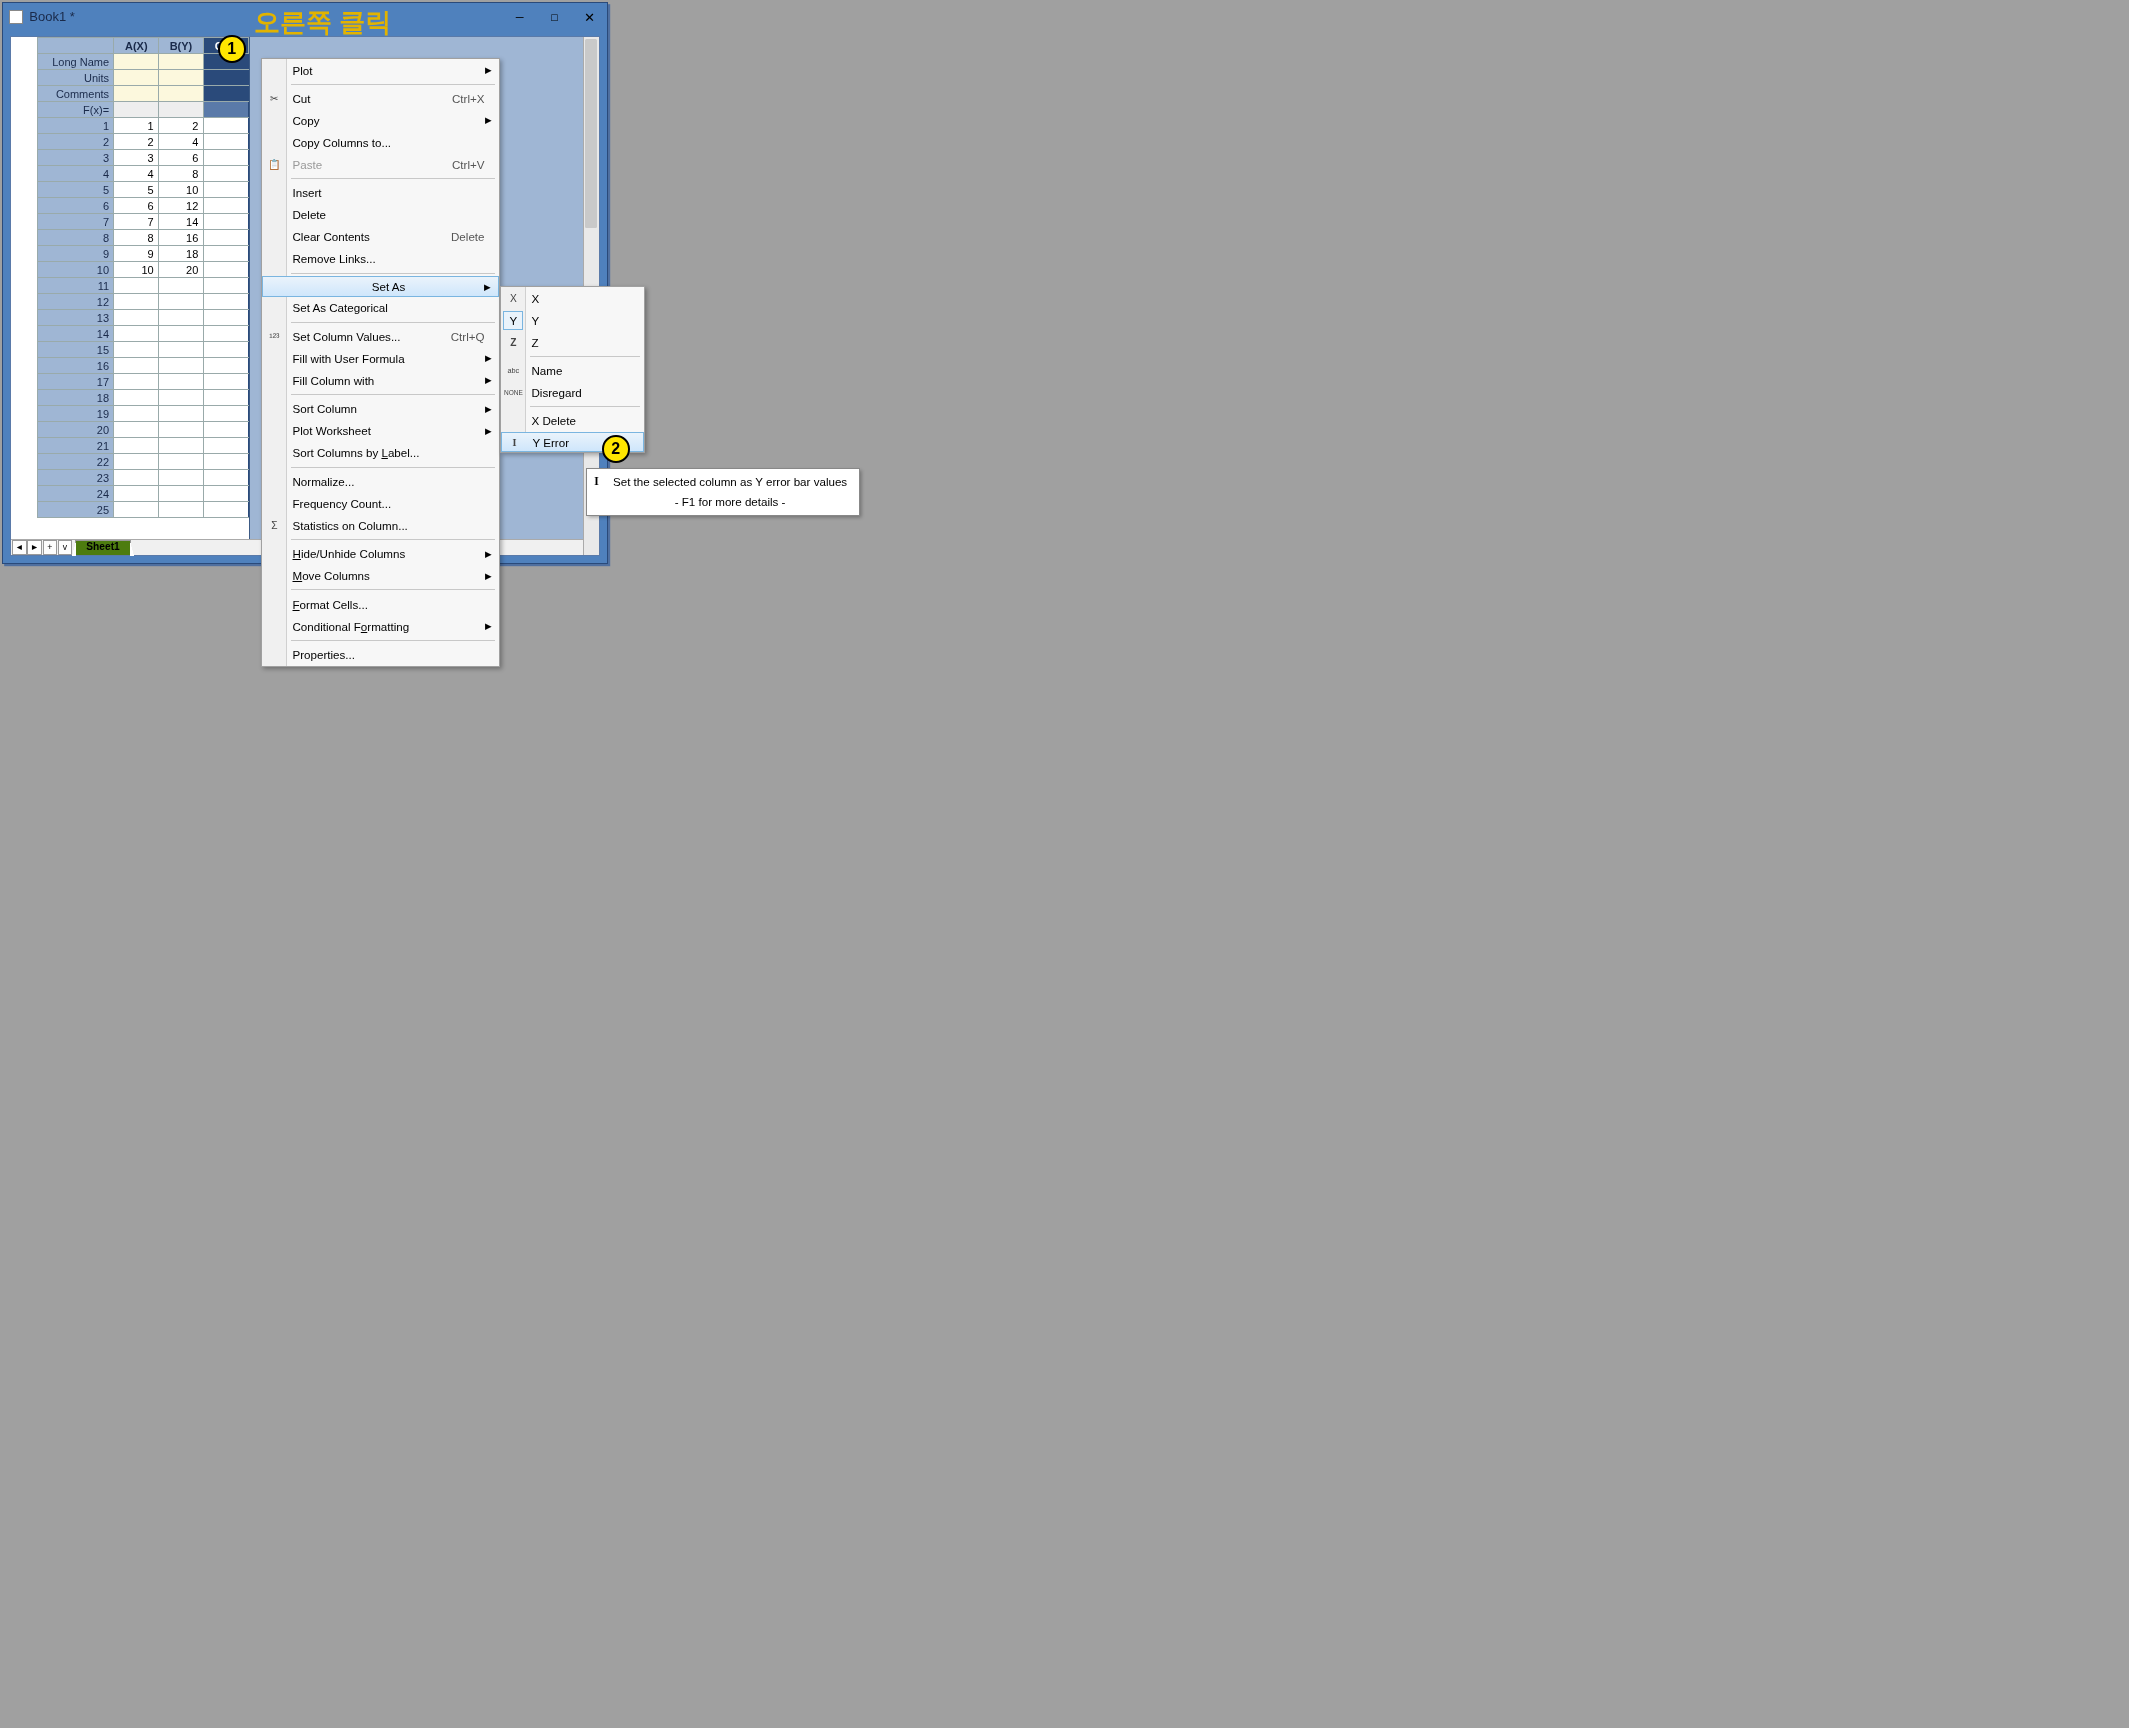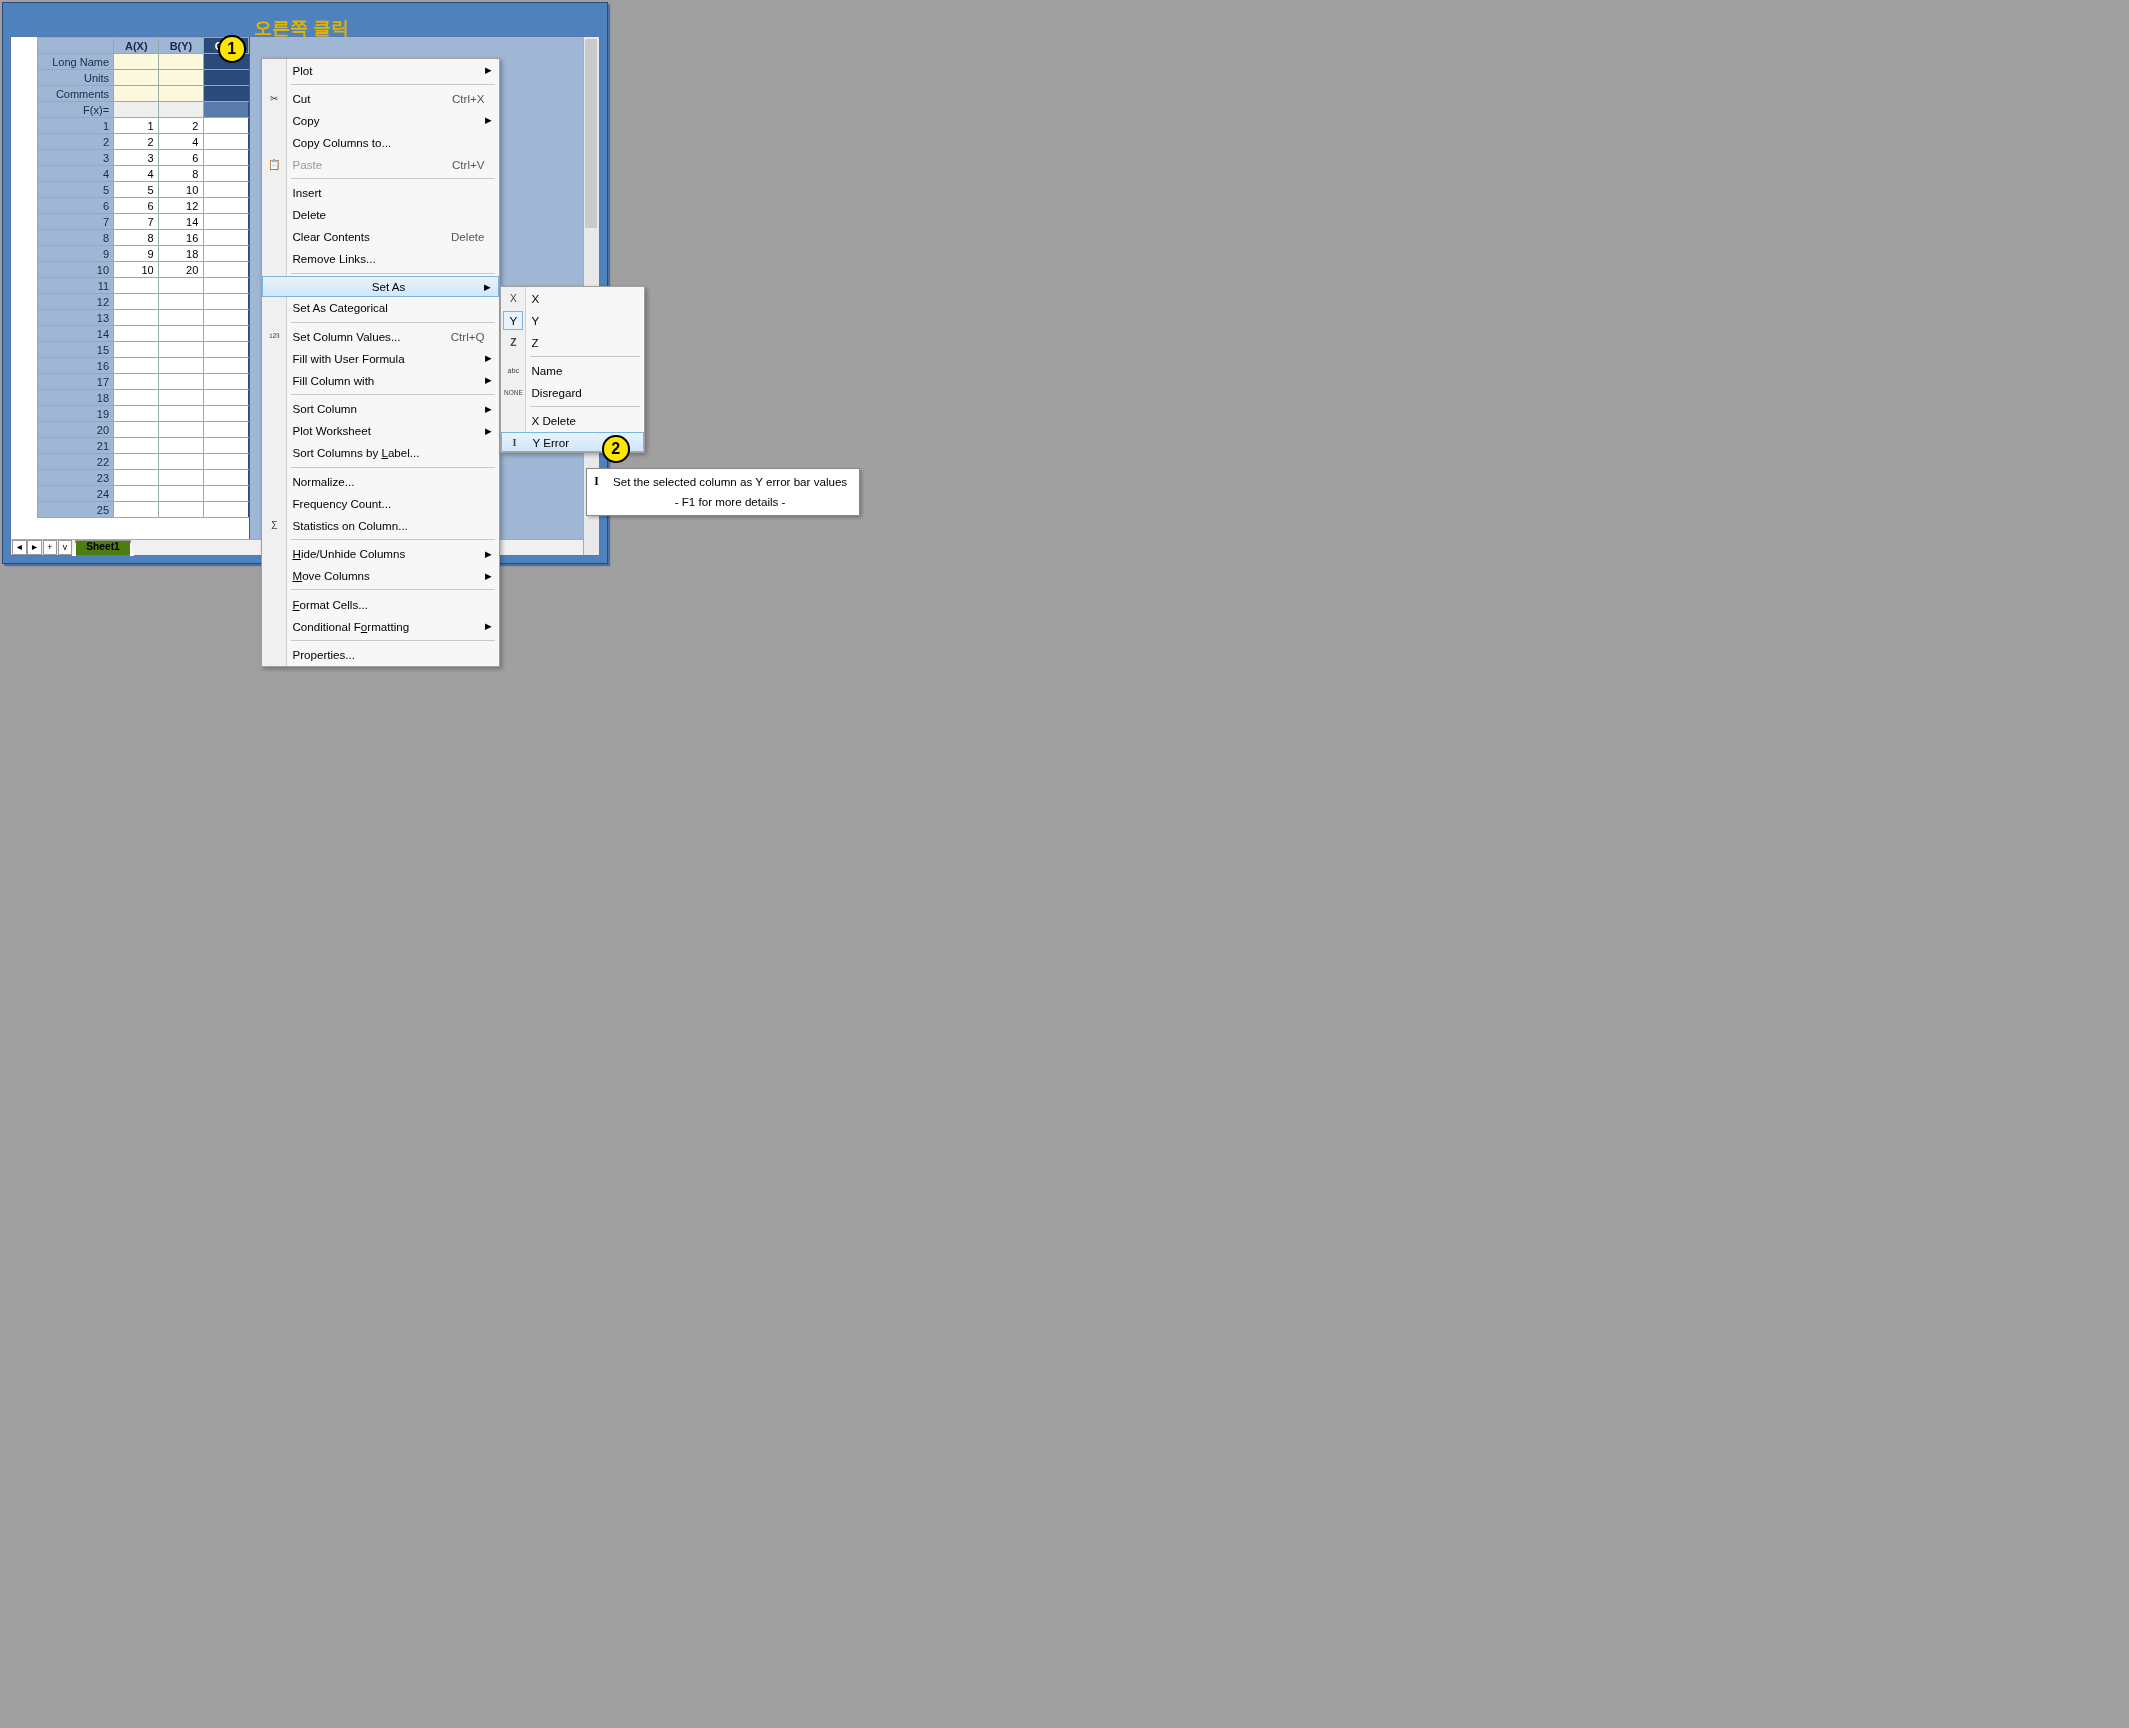--- a/index.html
+++ b/index.html
@@ -8,21 +8,21 @@
   
   .window { position: absolute; left: 2.2px; top: 2.2px; width: 606px; height: 562px; background: #4f81bd; border: 0.7px solid #2a4a7a; box-shadow: 2.2px 2.2px 0 #4f6f9f; }
   .titlebar { height: 27.6px; display: flex; align-items: center; padding: 0 0 0 5.8px; background: #4f81bd; }
   .titlebar-icon { width: 14.5px; height: 14.5px; background: #fff; border: 0.7px solid #888; margin-right: 5.8px; display: inline-block; }
   .titlebar-title { color: #1a2a4a; font-size: 13px; flex: 1; }
   .titlebar-controls { display: flex; align-items: stretch; height: 100%; }
   .tb-btn { width: 35px; display: flex; align-items: center; justify-content: center; color: #000; font-size: 13px; font-family: Consolas, monospace; }
   .tb-btn.close { font-size: 16px; }
 
   
-  .annot-text { position: absolute; left: 254px; top: 16px; font-size: 18px; font-weight: 700; color: #e2b300; }
+  .annot-text { position: absolute; left: 254px; top: 5px; font-size: 26px; font-weight: 700; color: #e2b300; }
 
   
   .callout { position: absolute; width: 27.6px; height: 27.6px; background: #ffe600; border: 2.9px solid #000; border-radius: 50%; display: flex; align-items: center; justify-content: center; font-weight: 700; font-size: 16px; color: #000; z-index: 50; }
 
   
   .inner { position: absolute; left: 7.3px; top: 33px; right: 7.3px; bottom: 7.3px; background: #fff; border: 0.7px solid #5a7aa9; }
   .grid-wrap { position: absolute; left: 0; top: 0; bottom: 16px; width: 238px; overflow: hidden; padding-left: 26px; }
   .grid-right { position: absolute; left: 238px; right: 16px; top: 0; bottom: 16px; background: #9fb6d4; border-left: 1.5px solid #3c5a84; }
   .scroll-v { position: absolute; right: 0; top: 0; bottom: 16px; width: 16px; background: #e9e9e9; border-left: 0.7px solid #aaa; }
   .scroll-v-thumb { position: absolute; left: 1.5px; right: 1.5px; top: 1.5px; height: 189px; background: #c9c9c9; border-radius: 1.5px; }
@@ -68,20 +68,29 @@
   .tooltip { position: absolute; left: 586px; top: 468px; background: #fff; border: 0.7px solid #888; box-shadow: 1.5px 1.5px 3.6px rgba(0,0,0,0.3); padding: 5.8px 11.6px 7.3px 26px; font-size: 11.6px; z-index: 60; min-width: 247px; }
   .tooltip .tt-icon { position: absolute; left: 7.3px; top: 5.8px; font-family: serif; font-weight: bold; }
   .tooltip .tt-line2 { text-align: center; margin-top: 7.3px; }
 
   u.mn { text-decoration: underline; }
 </style>
 </head>
 <body>
 
 <div class="window">
+  <div class="titlebar">
+    <span class="titlebar-icon"></span>
+    <span class="titlebar-title">Book1 *</span>
+    <div class="titlebar-controls">
+      <div class="tb-btn">—</div>
+      <div class="tb-btn">☐</div>
+      <div class="tb-btn close">✕</div>
+    </div>
+  </div>
 
   <div class="inner">
     <div class="grid-wrap">
       <table class="sheet">
         <tbody>
             <tr>
           <th class="corner"></th>
           <th class="colhdr">A(X)</th>
           <th class="colhdr">B(Y)</th>
           <th class="colhdr sel">C(Y)</th>

